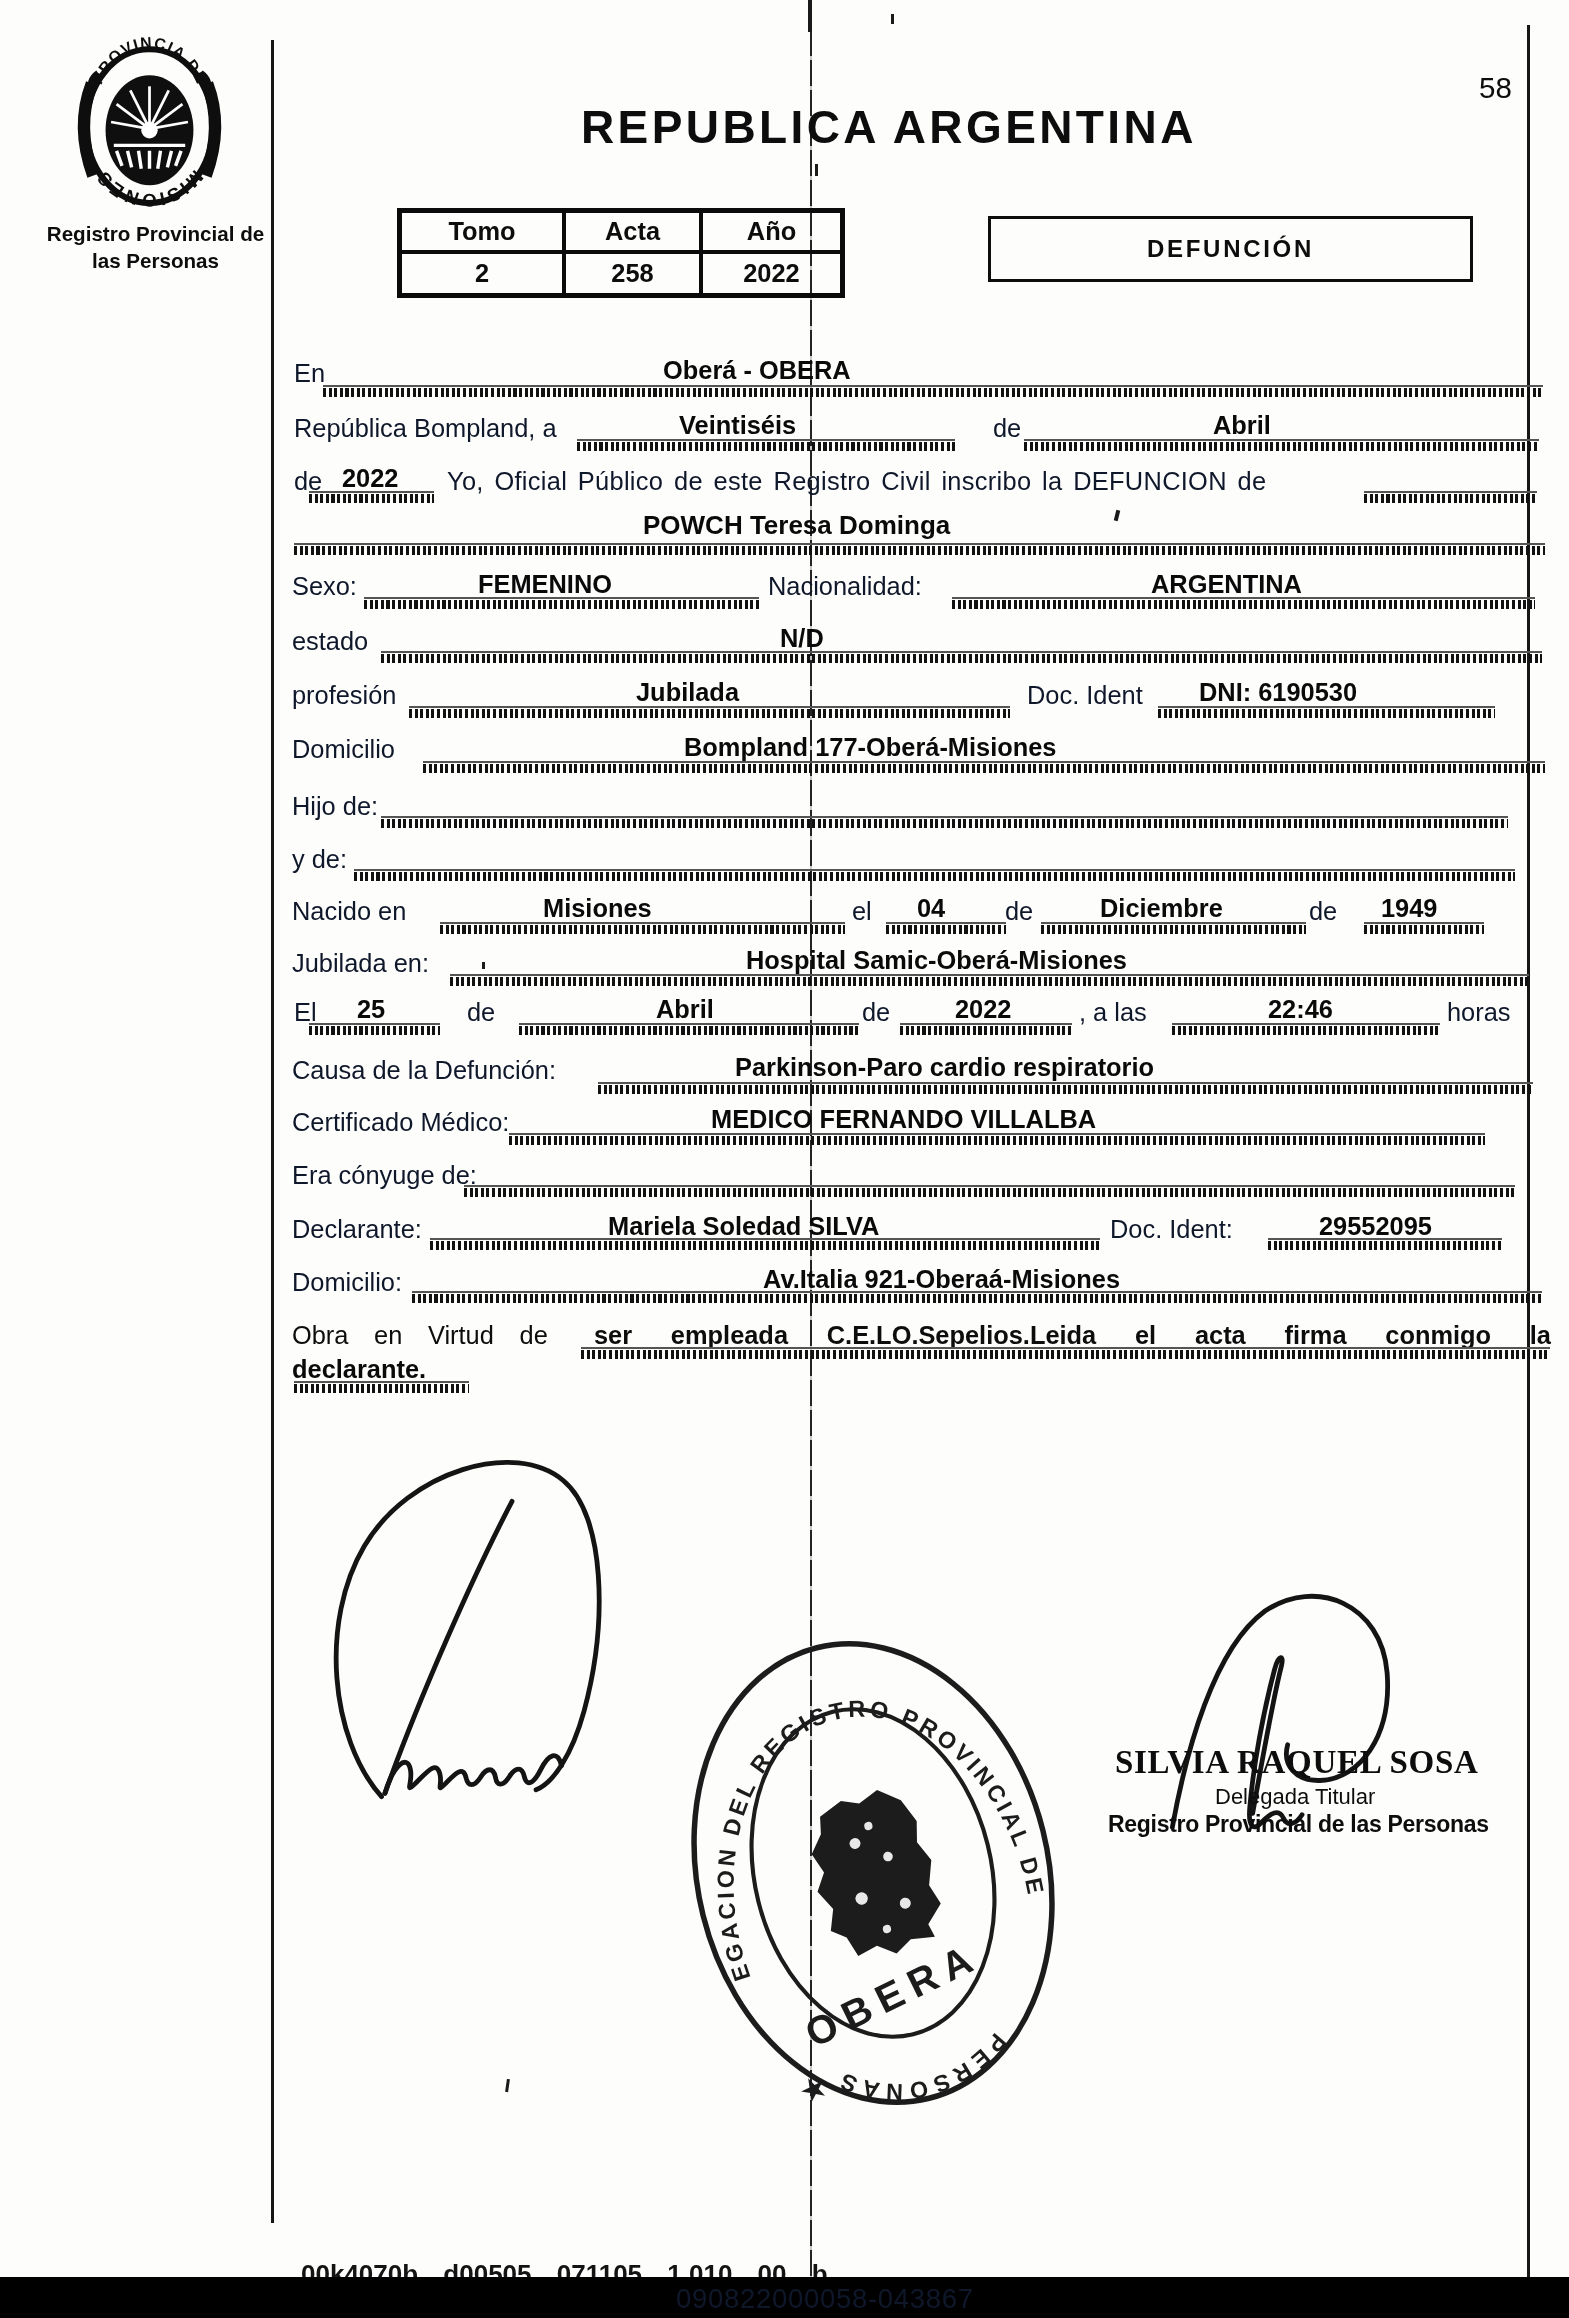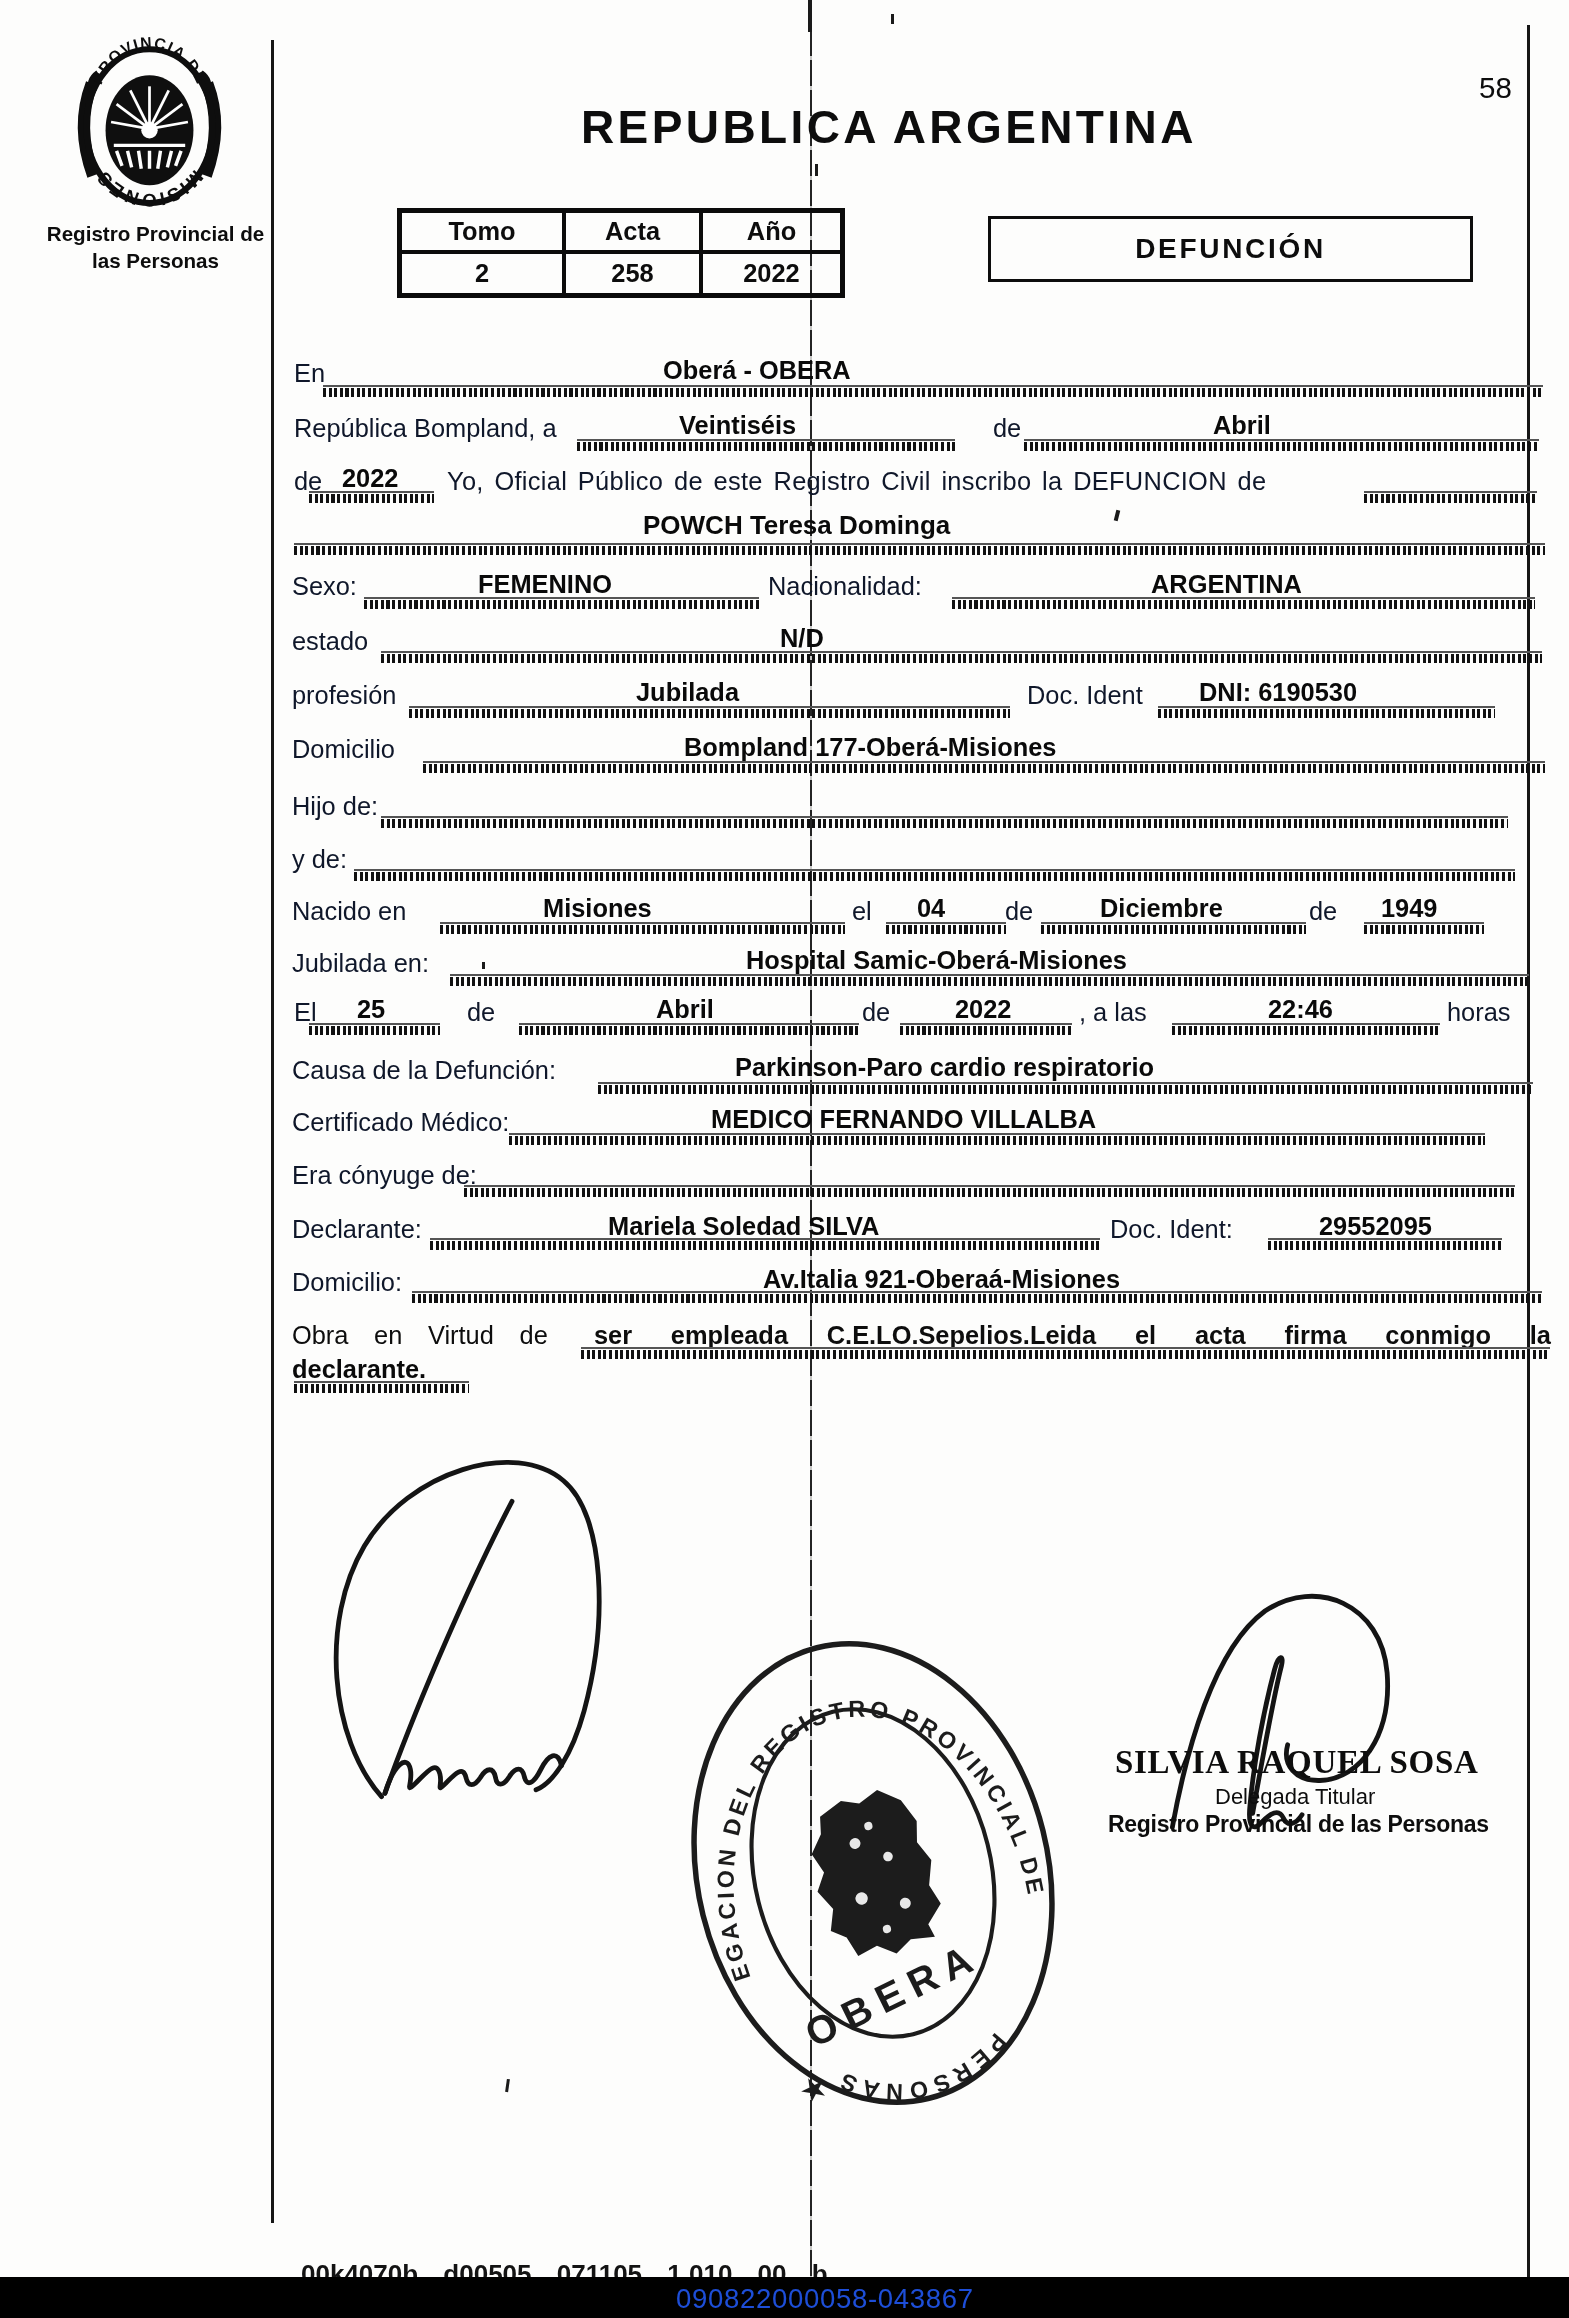--- a/index.html
+++ b/index.html
@@ -16,34 +16,34 @@
      background:repeating-linear-gradient(90deg,#111 0 3.1px,transparent 3.1px 5.6px);}
   .vline{position:absolute;background:#161616;}
   .fold{position:absolute;left:810px;top:0;width:2.1px;height:2319px;
      background:repeating-linear-gradient(180deg,#242424 0 26px,rgba(36,36,36,.25) 26px 30px);}
   .mark{position:absolute;background:#1a1a1a;}
   .hdr-table{position:absolute;left:397px;top:208px;border:3.4px solid #0b0b0b;
      display:grid;grid-template-columns:164px 137px 141px;grid-template-rows:41px 43px;}
   .hdr-table .cell{border:2.1px solid #0b0b0b;display:flex;align-items:center;justify-content:center;
      font-size:25.4px;font-weight:600;}
   .def-box{position:absolute;left:988px;top:216px;width:479px;height:60px;border:3.4px solid #0d0d0d;
-     display:flex;align-items:center;justify-content:center;font-size:28px;font-weight:600;letter-spacing:2.7px;text-align:right;}
+     display:flex;align-items:center;justify-content:center;font-size:24px;font-weight:600;letter-spacing:2.7px;text-align:right;}
   .title{position:absolute;left:581px;top:100px;font-size:46px;font-weight:700;letter-spacing:3.4px;white-space:nowrap;}
   .pageno{position:absolute;left:1479px;top:71px;font-size:29.5px;font-weight:400;}
   .caption{position:absolute;left:40px;top:221px;width:231px;text-align:center;
      font-size:20.6px;font-weight:600;line-height:1.3;white-space:normal;}
   .obra-bold{position:absolute;left:594px;top:1321px;width:957px;font-size:25.4px;font-weight:700;
      text-align:justify;text-align-last:justify;white-space:normal;}
   .obra-lead{position:absolute;left:292px;top:1321px;font-size:25.4px;word-spacing:18.6px;white-space:nowrap;}
   .sosa-name{position:absolute;left:1115px;top:1744px;width:385px;font-size:33px;font-weight:700;
      font-family:"Liberation Serif", serif;letter-spacing:0.7px;white-space:nowrap;}
   .sosa-role{position:absolute;left:1215px;top:1784px;font-size:22px;font-weight:500;}
   .sosa-org{position:absolute;left:1108px;top:1811px;font-size:23px;font-weight:700;letter-spacing:-0.3px;}
   .blackbar{position:absolute;left:0;top:2277px;width:1570px;height:41px;background:#000;}
-  .barcode-text{position:absolute;left:676px;top:2283px;font-size:27.5px;color:#1d4ed8;letter-spacing:0.7px;white-space:nowrap;}
+  .barcode-text{position:absolute;left:676px;top:2283px;font-size:27.5px;color:#0f172a;letter-spacing:0.7px;white-space:nowrap;}
   .clipped{position:absolute;left:301px;top:2259px;height:19px;overflow:hidden;
      font-size:26px;font-weight:700;word-spacing:18px;white-space:nowrap;color:#131313;}
   svg{position:absolute;overflow:visible;}
   svg text{font-family:"Liberation Sans", sans-serif;}
 </style>
 </head>
 <body>
 
 <div class="page">
 

